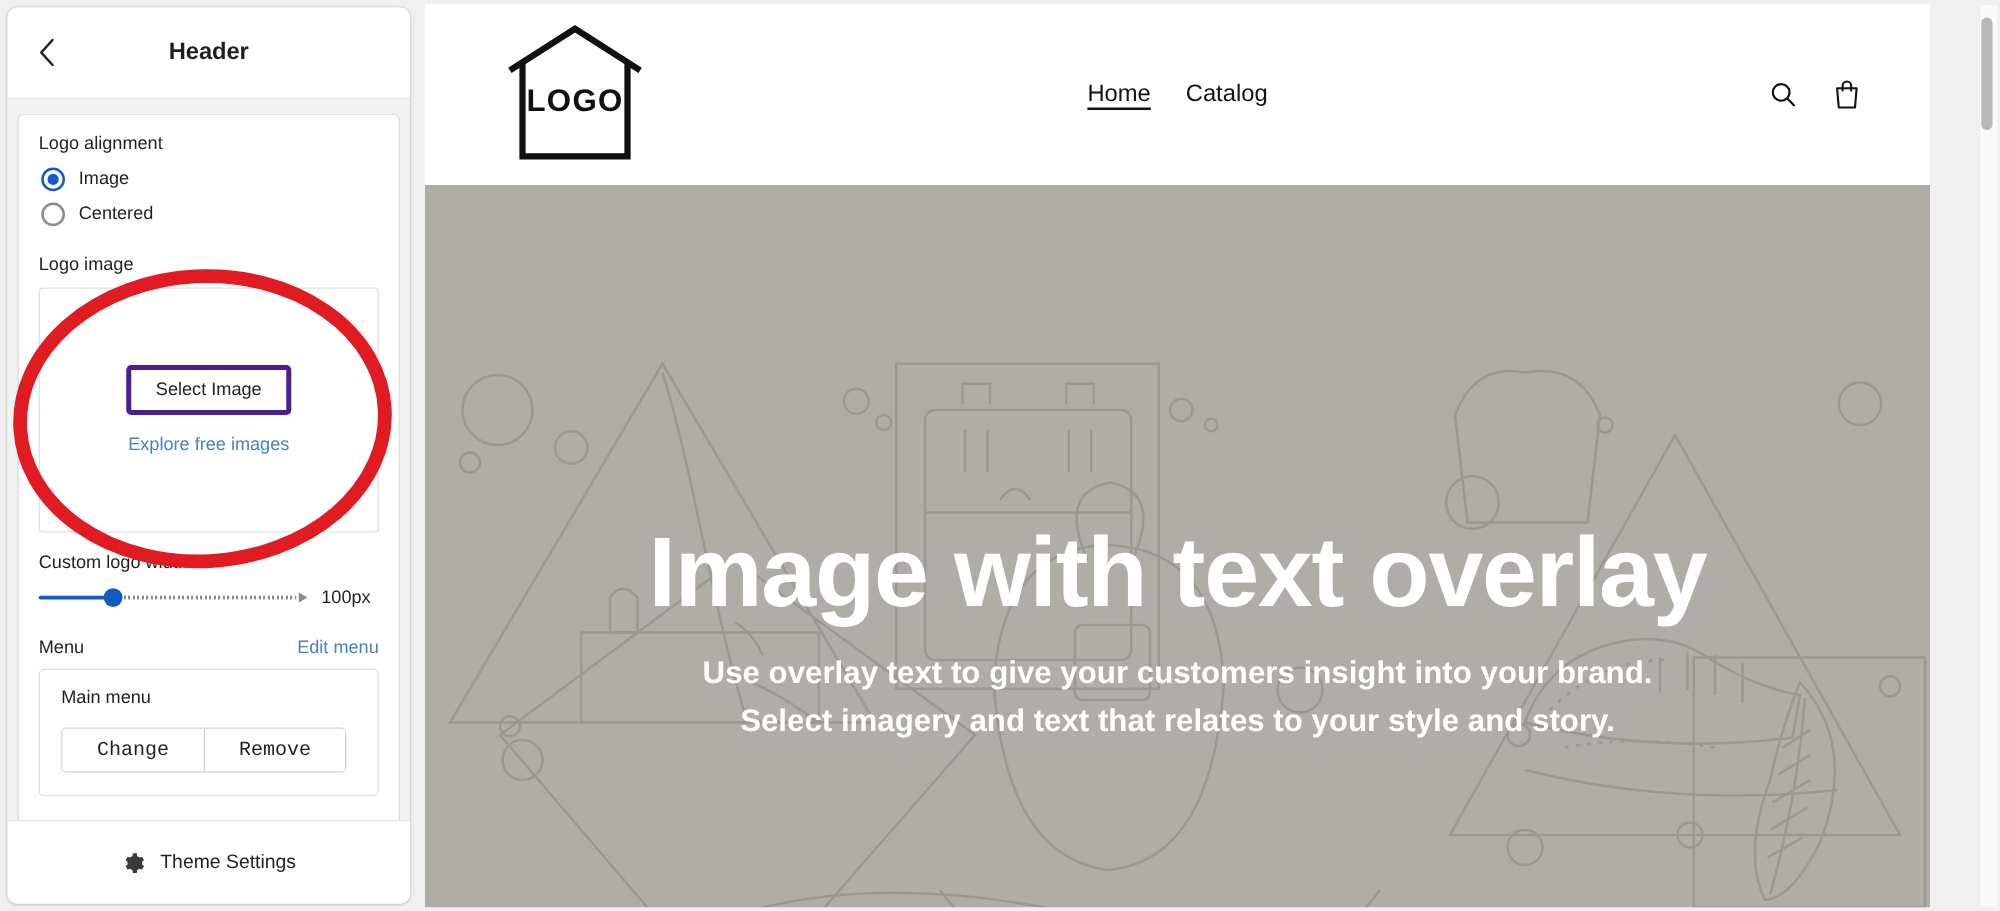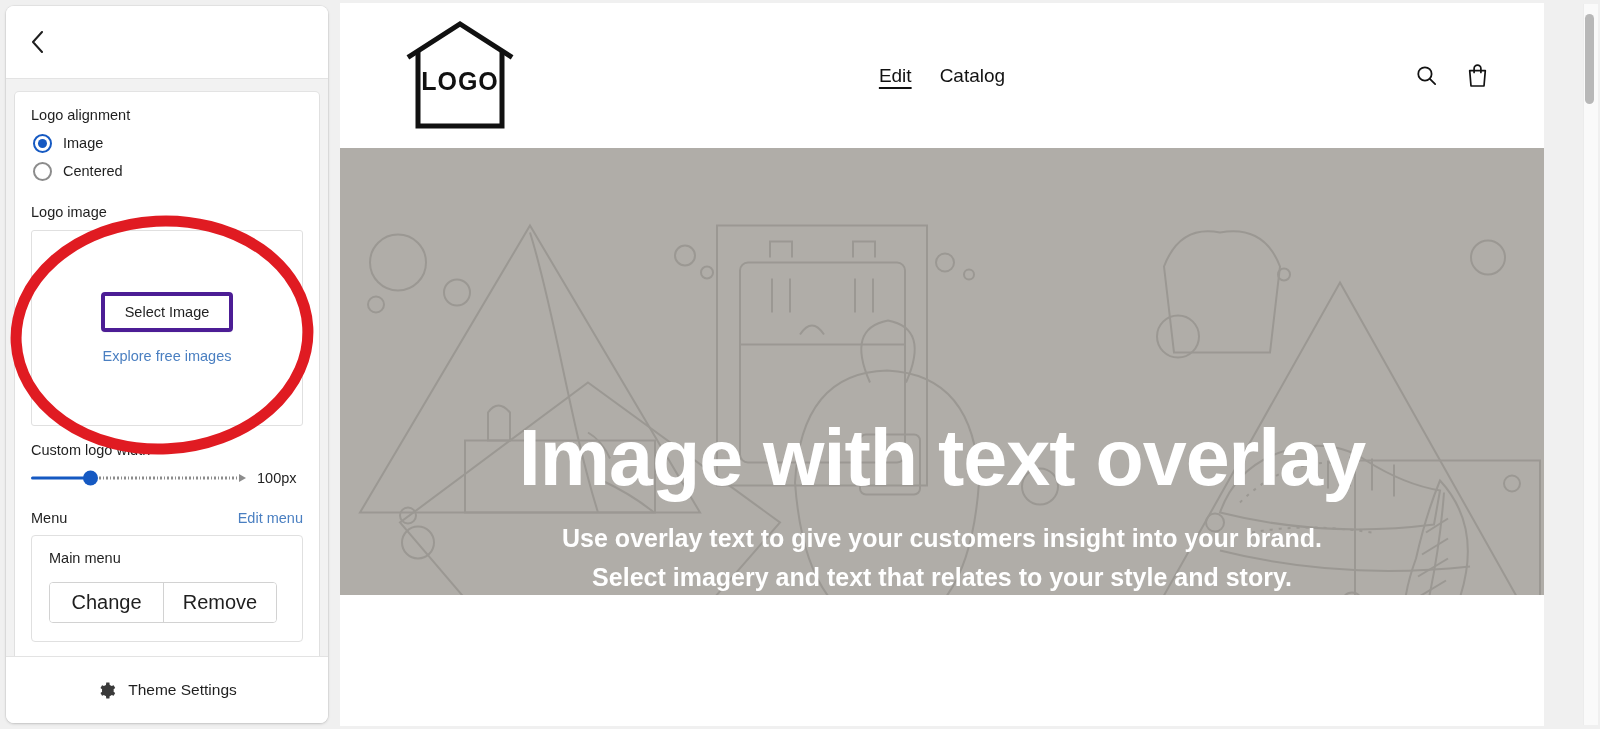--- a/index.html
+++ b/index.html
@@ -231,22 +231,22 @@
   }
   .btn-group {
     display: inline-flex;
     border-radius: 4px;
     overflow: hidden;
     border: 1px solid #d2d2d2;
   }
   .btn-group button {
     background: #fff;
     border: none;
-    font-family: Liberation Sans, sans-serif;
-    font-size: 20px;
+    font-family: Liberation Mono, monospace;
+    font-size: 16px;
     color: #1f1f1f;
     padding: 8px 0;
     width: 113px;
     cursor: pointer;
   }
   .btn-group button + button { border-left: 1px solid #d2d2d2; }
 
   .panel-footer {
     height: 66px;
     min-height: 66px;
@@ -330,21 +330,21 @@
     margin-left: auto;
     display: flex;
     align-items: center;
     gap: 26px;
     z-index: 2;
   }
   .icon-btn { cursor: pointer; display: flex; align-items: center; justify-content: center; }
 
   .hero {
     position: relative;
-    height: 447px;
+    height: 578px;
     background: #b0ada8;
     overflow: hidden;
   }
   .hero-art {
     position: absolute;
     inset: 0;
     width: 100%;
     height: 100%;
   }
   .hero-text {
@@ -409,20 +409,21 @@
 <div id="root">
 
   <div id="sidebar">
 
     <div class="panel-header">
       <div class="back-btn">
         <svg width="13" height="22" viewBox="0 0 13 22" fill="none">
           <path d="M11 1 L2 11 L11 21" stroke="#1f1f1f" stroke-width="2" stroke-linecap="round" stroke-linejoin="round"></path>
         </svg>
       </div>
+      <div class="panel-title">Header</div>
     </div>
 
     <div class="panel-scroll">
       <div class="settings-card">
 
         <div class="field-label">Logo alignment</div>
 
         <div class="radio-row">
           <span class="radio-outer checked"></span>
           <span class="radio-label">Image</span>
@@ -486,21 +487,21 @@
       <div class="store-header">
         <div class="logo-wrap">
           <svg width="112" height="112" viewBox="0 0 112 112">
             <path d="M6 38 L56 6 L106 38" fill="none" stroke="#111" stroke-width="5" stroke-linecap="square"></path>
             <path d="M14 36 L14 108 L98 108 L98 36" fill="none" stroke="#111" stroke-width="5" stroke-linecap="square"></path>
             <text x="56" y="72" text-anchor="middle" font-family="'Liberation Sans', sans-serif" font-size="25" font-weight="700" fill="#111" letter-spacing="1">LOGO</text>
           </svg>
         </div>
 
         <div class="store-nav">
-          <a class="active" href="#">Edit</a>
+          <a class="active" href="#">Home</a>
           <a href="#">Catalog</a>
         </div>
 
         <div class="header-icons">
           <span class="icon-btn">
             <svg width="25" height="25" viewBox="0 0 24 24" fill="none">
               <circle cx="10.5" cy="10.5" r="6.4" stroke="#121212" stroke-width="1.7"></circle>
               <line x1="15.2" y1="15.2" x2="20.3" y2="20.3" stroke="#121212" stroke-width="1.7" stroke-linecap="round"></line>
             </svg>
           </span>

